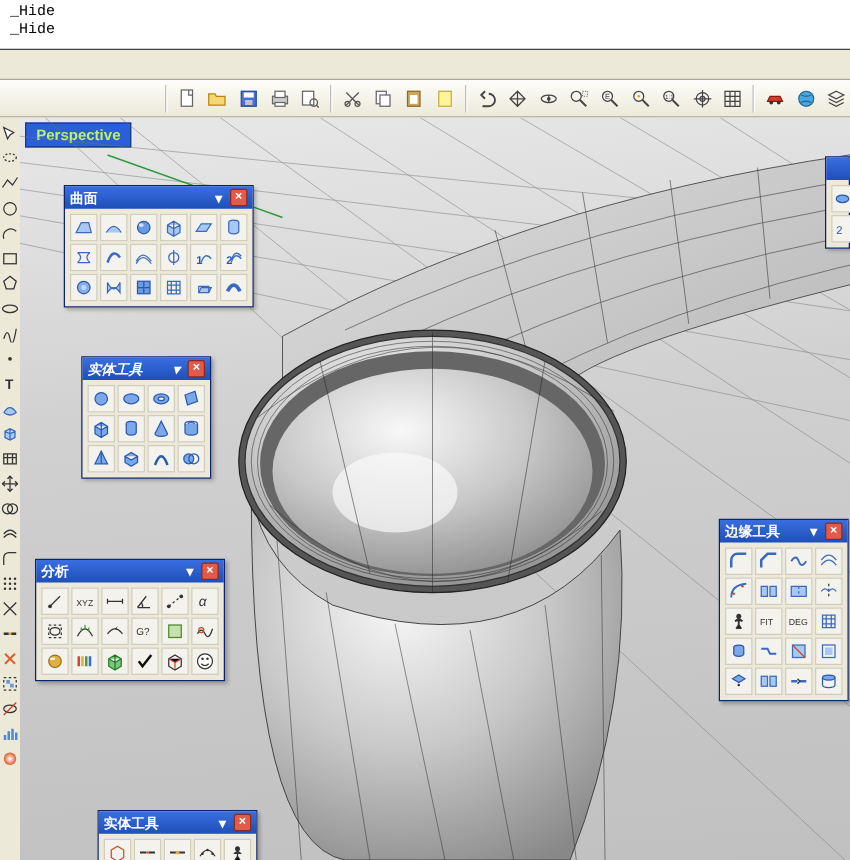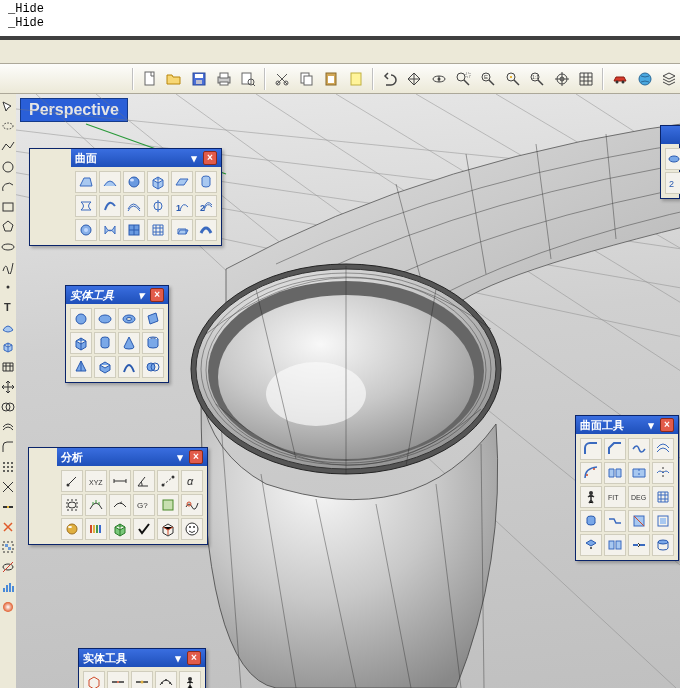--- a/index.html
+++ b/index.html
@@ -9,21 +9,21 @@
     background: #ece9d8;
     width: 680px;
     height: 688px;
     overflow: hidden;
     position: relative;
   }
 
   
   .cmd-area {
     background: #fff;
-    border-bottom: 4px solid #404040;
+    border-bottom: 1px solid #404040;
     height: 40px;
     padding: 2px 8px;
     font-family: "Courier New", monospace;
     font-size: 12px;
     color: #000;
   }
   .cmd-line { line-height: 14px; }
 
   .spacer-bar {
     height: 24px;
@@ -88,23 +88,23 @@
     top: 94px;
     right: 0;
     bottom: 0;
     background: linear-gradient(175deg,#e8e8e8 0%, #d0d0d0 40%, #c0c0c0 100%);
     overflow: hidden;
   }
   .vp-label {
     position: absolute;
     left: 4px; top: 4px;
     background: #2a5fd8;
-    color: #e5e5e5;
+    color: #bef264;
     font-weight: bold;
-    font-size: 16px;
+    font-size: 12px;
     padding: 2px 8px;
     border: 1px solid #153a8a;
   }
 
   
   .model {
     position:absolute;
     left:0;top:0;width:100%;height:100%;
     pointer-events:none;
   }
@@ -154,23 +154,23 @@
   .tool-btn {
     width:22px;height:22px;
     background:#f4f2ec;
     border:1px solid #d0cdbd;
     display:flex;align-items:center;justify-content:center;
     cursor:pointer;
   }
   .tool-btn svg{width:16px;height:16px;}
 
   
-  .tb-surface    { left: 29px; top: 148px; padding-left: 41px; }
+  .tb-surface    { left: 51px; top: 148px; }
   .tb-solidtools { left: 65px; top: 285px; font-style: italic; }
-  .tb-analyze    { left: 28px; top: 447px; padding-left: 28px; }
+  .tb-analyze    { left: 28px; top: 447px; }
   .tb-edgetools  { left: 78px; top: 648px; }
   .tb-surftools  { left: 575px; top: 415px; }
   .tb-partial    { left: 660px; top: 125px; }
 
   .tb-partial .body{grid-template-columns: repeat(1,20px);}
 </style>
 </head>
 <body>
 
 <div class="cmd-area">
@@ -845,21 +845,21 @@
           <circle cx="6" cy="6" r="1" fill="#333"></circle>
           <circle cx="10" cy="6" r="1" fill="#333"></circle>
           <path d="M5 10q3 3 6 0" fill="none" stroke="#333"></path>
         </svg>
       </div>
   </div>
 </div>
 
 <div class="toolbox tb-surftools">
   <div class="titlebar">
-    <span class="title-text">曲面工具</span>
+    <span class="title-text">边缘工具</span>
     <span class="flyout-arrow">▾</span>
     <span class="close-btn">×</span>
   </div>
   <div class="body cols4">
     <div class="tool-btn">
         <svg viewBox="0 0 16 16">
           <path d="M2 13V7a5 5 0 0 1 5-5h7" fill="none" stroke="#3a6abf" stroke-width="2"></path>
         </svg>
       </div>
     <div class="tool-btn">

